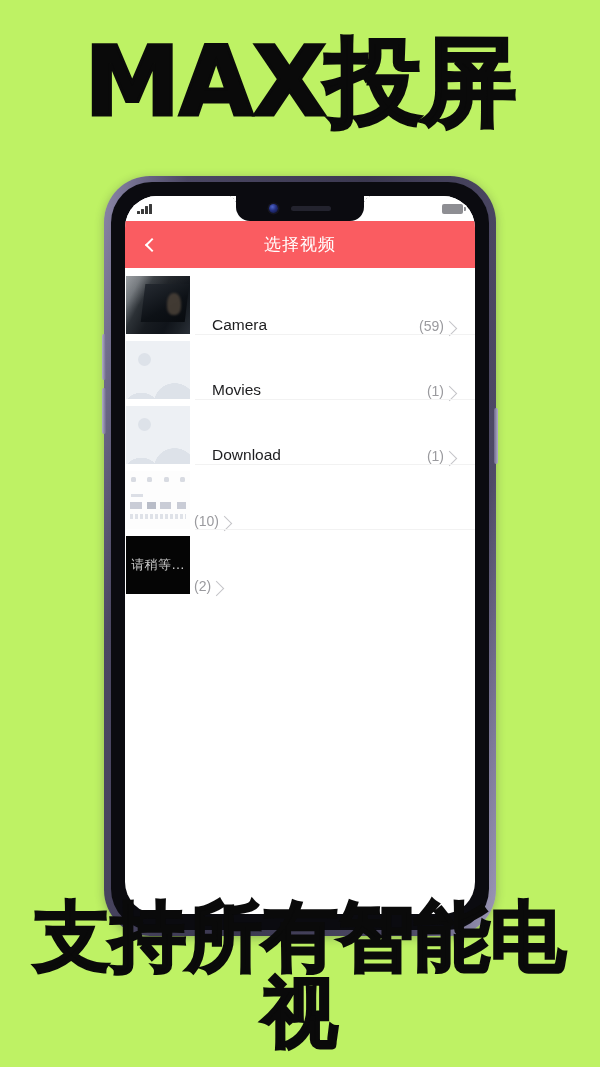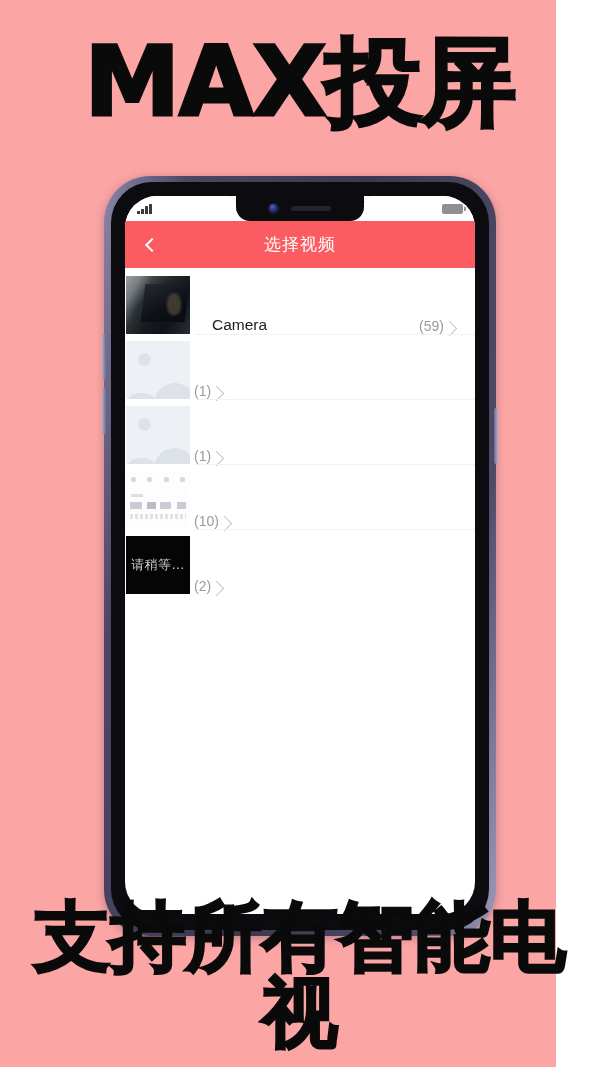--- a/index.html
+++ b/index.html
@@ -7,23 +7,23 @@
   html, body {
     width: 600px;
     height: 1067px;
     background: #ffffff;
     font-family: "Liberation Sans", sans-serif;
     overflow: hidden;
   }
 
   .page {
     position: relative;
-    width: 556px;
+    width: 600px;
     height: 1067px;
-    background: #fca5a5;
+    background: #bef264;
   }
 
   
   .promo-top {
     position: absolute;
     top: 34px;
     left: 0;
     width: 600px;
     text-align: center;
     font-size: 96px;
@@ -468,29 +468,31 @@
             <div class="folder-label">Camera</div>
             <div class="folder-count">(59)</div>
             <div class="row-chevron"></div>
           </div>
 
           <div class="folder-row">
             <div class="thumb thumb-placeholder">
               <div class="ph-sun"></div>
                 <div class="ph-hill"></div>
             </div>
+            <div class="folder-label">Movies</div>
             <div class="folder-count">(1)</div>
             <div class="row-chevron"></div>
           </div>
 
           <div class="folder-row">
             <div class="thumb thumb-placeholder">
               <div class="ph-sun"></div>
                 <div class="ph-hill"></div>
             </div>
+            <div class="folder-label">Download</div>
             <div class="folder-count">(1)</div>
             <div class="row-chevron"></div>
           </div>
 
           <div class="folder-row">
             <div class="thumb thumb-screenshot">
               <div class="ss-icons">
                   <i></i>
                   <i></i>
                   <i></i>

